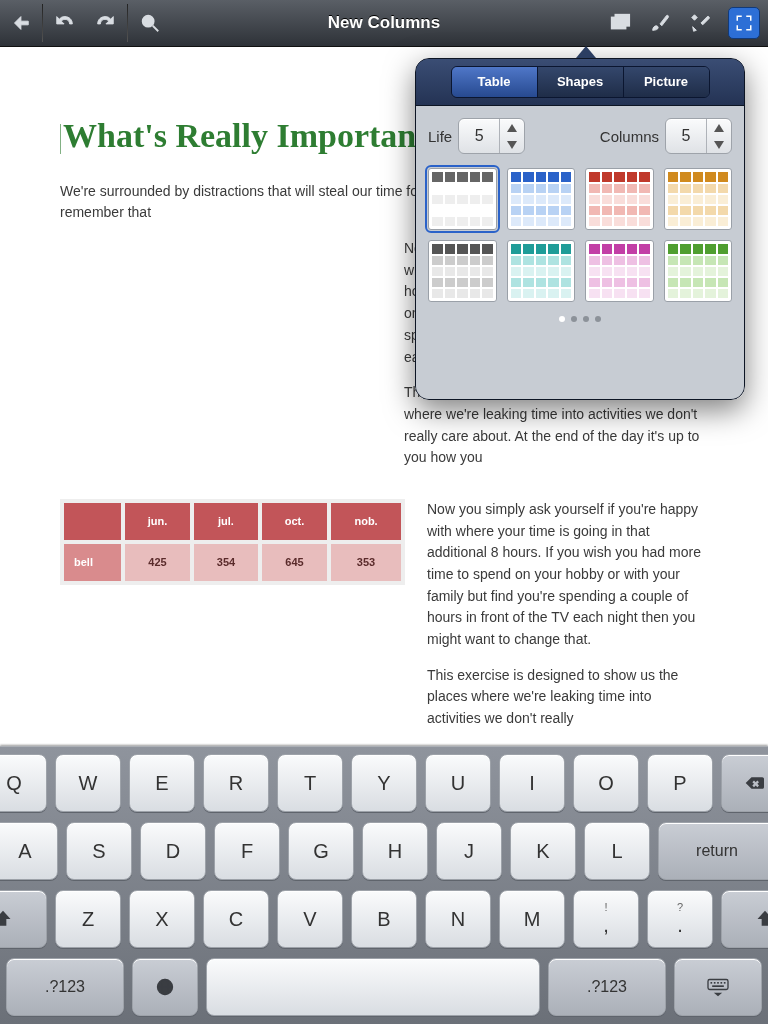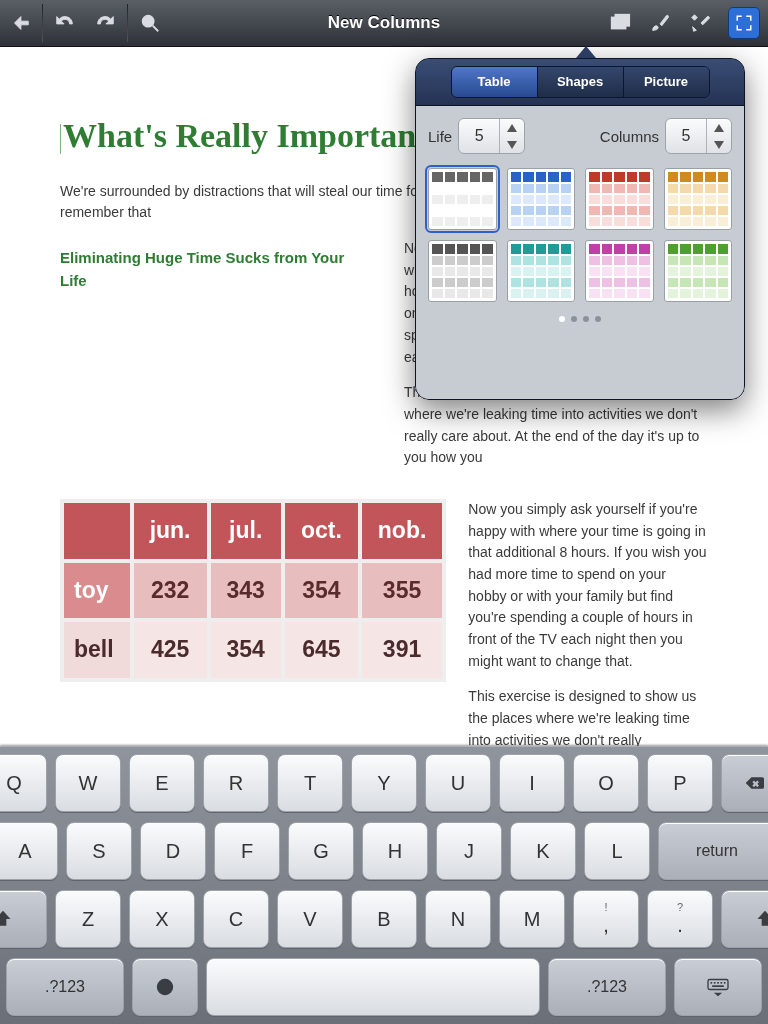--- a/index.html
+++ b/index.html
@@ -22,21 +22,21 @@
   .green-sub{color:#2e7d32;font-weight:bold;font-size:15px;margin:8px 0 16px 0;}
   .cols{display:flex;gap:40px;}
   .col{flex:1;}
   .after-table{display:flex;gap:22px;margin-top:16px;}
   .after-table .tblwrap{flex:0 0 345px;}
   .after-table .sidecol{flex:1;}
   .cursor{display:inline-block;width:1px;height:30px;background:#2e7d32;vertical-align:text-bottom;margin-right:2px;opacity:.6}
 
   
   table.dt{border-collapse:separate;border-spacing:4px;background:#eee;width:100%;}
-  table.dt th,table.dt td{padding:10px 16px;text-align:center;font-size:23px;font-family:Helvetica,Arial,sans-serif;}
+  table.dt th,table.dt td{padding:10px 16px;text-align:center;font-size:11px;font-family:Helvetica,Arial,sans-serif;}
   table.dt th{background:#c25559;color:#fff;font-weight:bold;}
   table.dt .rowh{background:#d98b8d;color:#fff;font-weight:bold;text-align:left;padding-left:10px;}
   table.dt tbody tr:nth-child(odd) td{background:#e8bdbd;color:#5a2b2b;font-weight:bold;}
   table.dt tbody tr:nth-child(even) td{background:#f6e5e5;color:#4a2a2a;font-weight:bold;}
   table.dt tbody tr:nth-child(even) .rowh{background:#f1dada;color:#4a2a2a;}
   table.dt tbody tr:nth-child(odd) .rowh{background:#d98b8d;color:#fff;}
   table.dt th.corner{background:#c25559;}
 
   
   .popover{position:absolute;left:415px;top:58px;width:328px;height:340px;border-radius:14px;background:linear-gradient(#3d4e72,#222c40);border:1px solid #0d1524;box-shadow:0 10px 30px rgba(0,0,0,.5);z-index:25;overflow:hidden;}
@@ -135,53 +135,45 @@
   </div>
 </div>
 <div class="popover-arrow"></div>
 
 <div class="page">
   <div class="doc">
     <h1 class="title"><span class="cursor"></span><span>What's Really Important</span></h1>
     <p class="para">We're surrounded by distractions that will steal our time for 24 hours a day but it's important to remember that</p>
     <div class="cols">
       <div class="col">
-        <p class="green-sub">Eliminating Huge Time Sucks from Your Life</p>
       </div>
       <div class="col">
         <p class="para">Now you simply ask yourself if you're happy with where your time is going in that additional 8 hours. If you wish you had more time to spend on your hobby or with your family but find you're spending a couple of hours in front of the TV each night then you might want to change that.</p>
         <p class="para">This exercise is designed to show us the places where we're leaking time into activities we don't really care about. At the end of the day it's up to you how you</p>
       </div>
     </div>
     <div class="after-table">
       <div class="tblwrap">
         <table class="dt">
           <thead>
               <tr id="dt-head">
                 <th class="corner"></th>
                 <th>jun.</th>
                 <th>jul.</th>
                 <th>oct.</th>
                 <th>nob.</th>
               </tr>
             </thead>
           <tbody id="dt-body">
               <tr>
-                <td class="rowh">toy</td>
-                <td>232</td>
-                <td>343</td>
-                <td>354</td>
-                <td>355</td>
-              </tr>
-              <tr>
                 <td class="rowh">bell</td>
                 <td>425</td>
                 <td>354</td>
                 <td>645</td>
-                <td>391</td>
+                <td>353</td>
               </tr>
             </tbody>
         </table>
       </div>
       <div class="sidecol">
         <p class="para">Now you simply ask yourself if you're happy with where your time is going in that additional 8 hours. If you wish you had more time to spend on your hobby or with your family but find you're spending a couple of hours in front of the TV each night then you might want to change that.</p>
         <p class="para">This exercise is designed to show us the places where we're leaking time into activities we don't really</p>
       </div>
     </div>
   </div>

